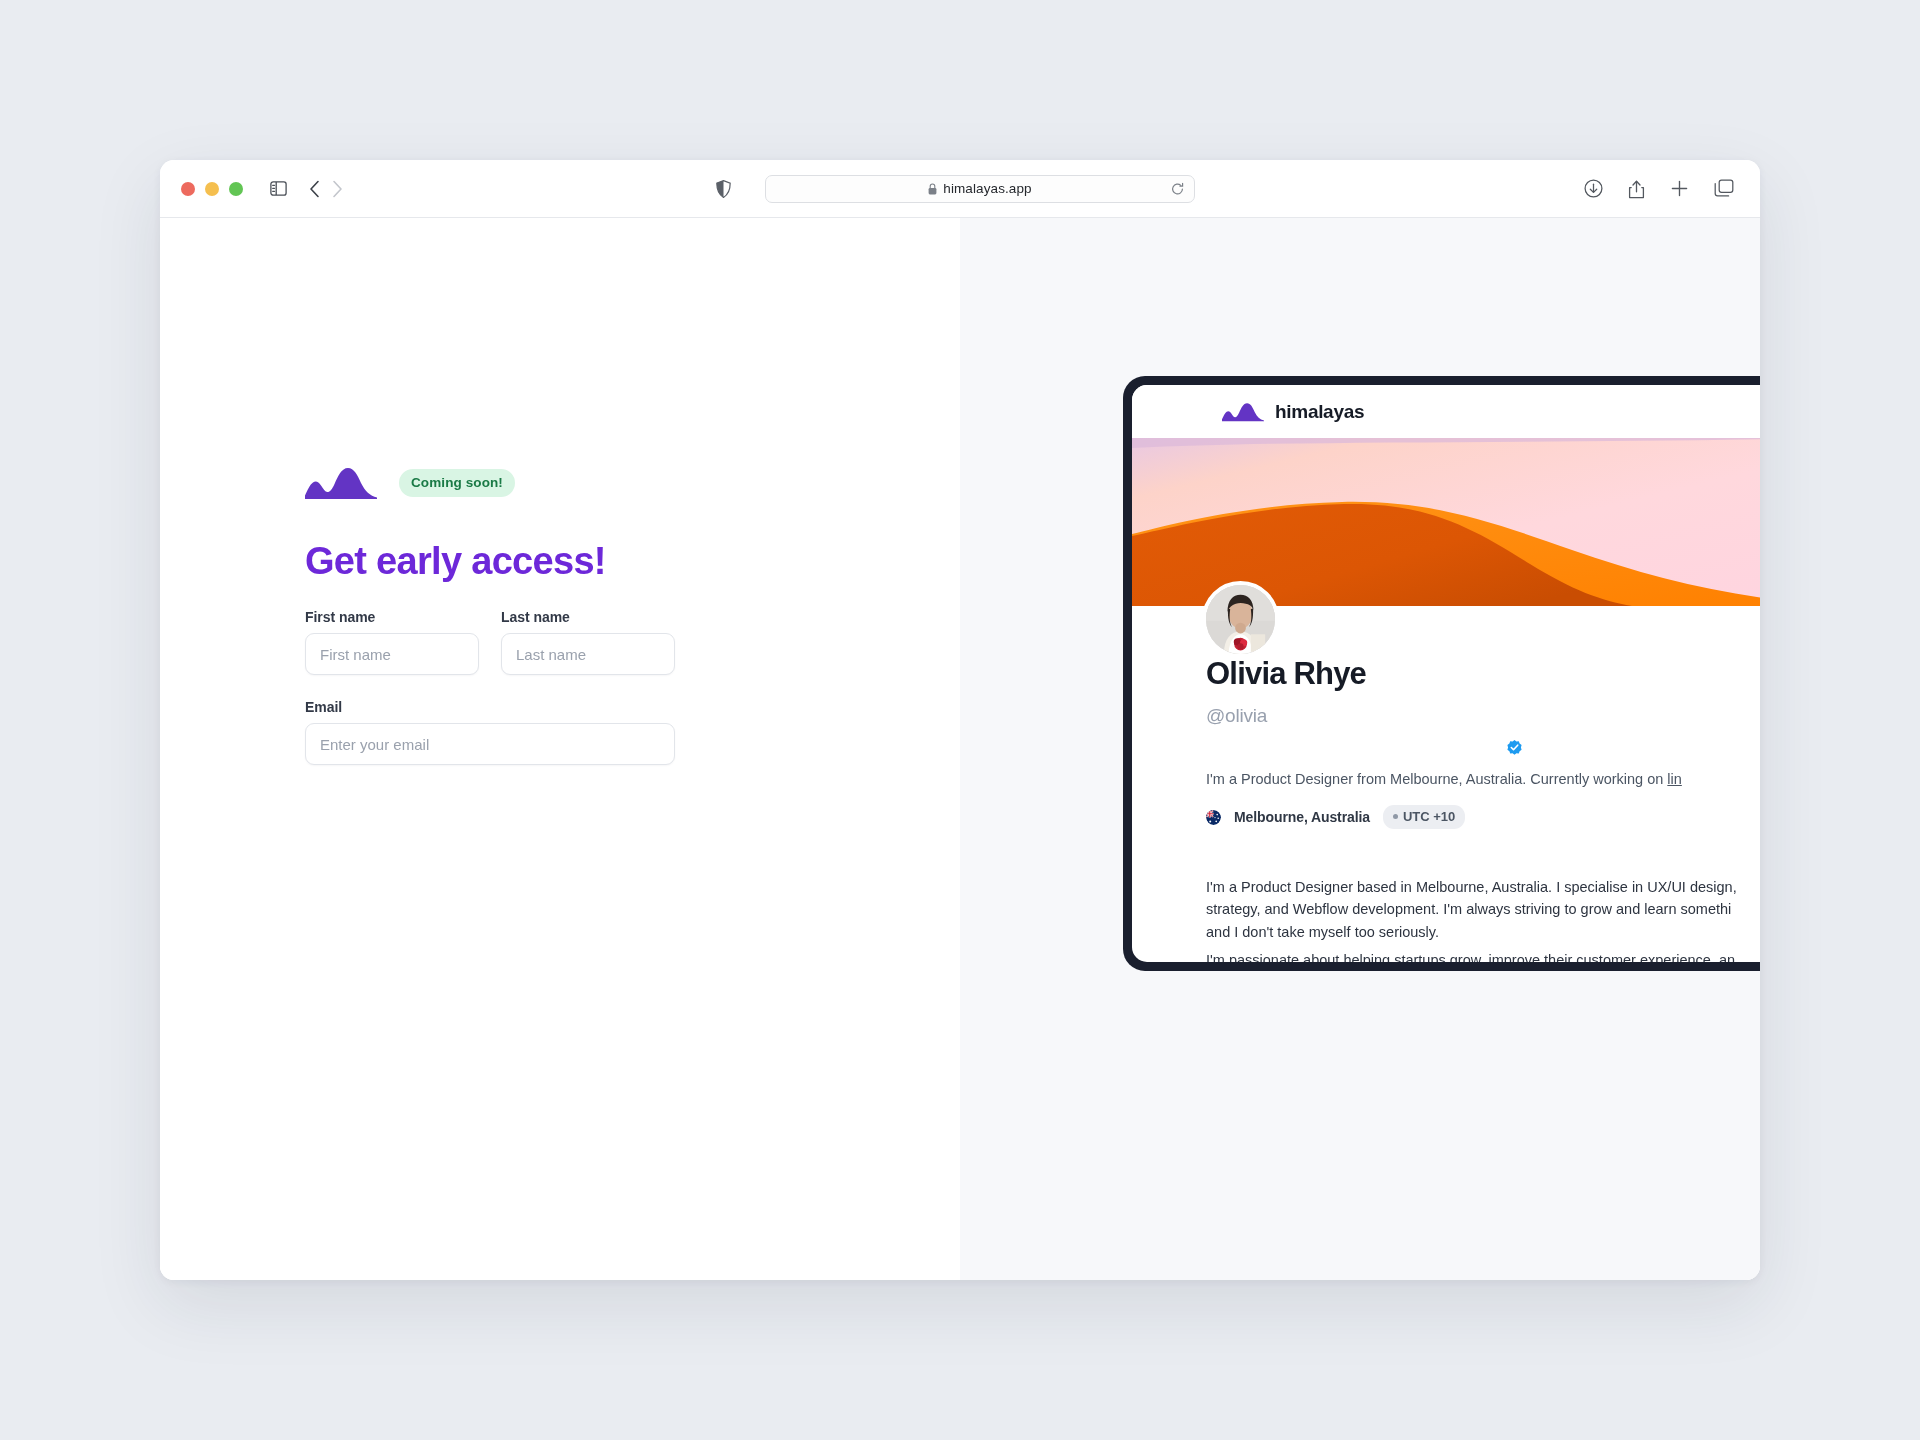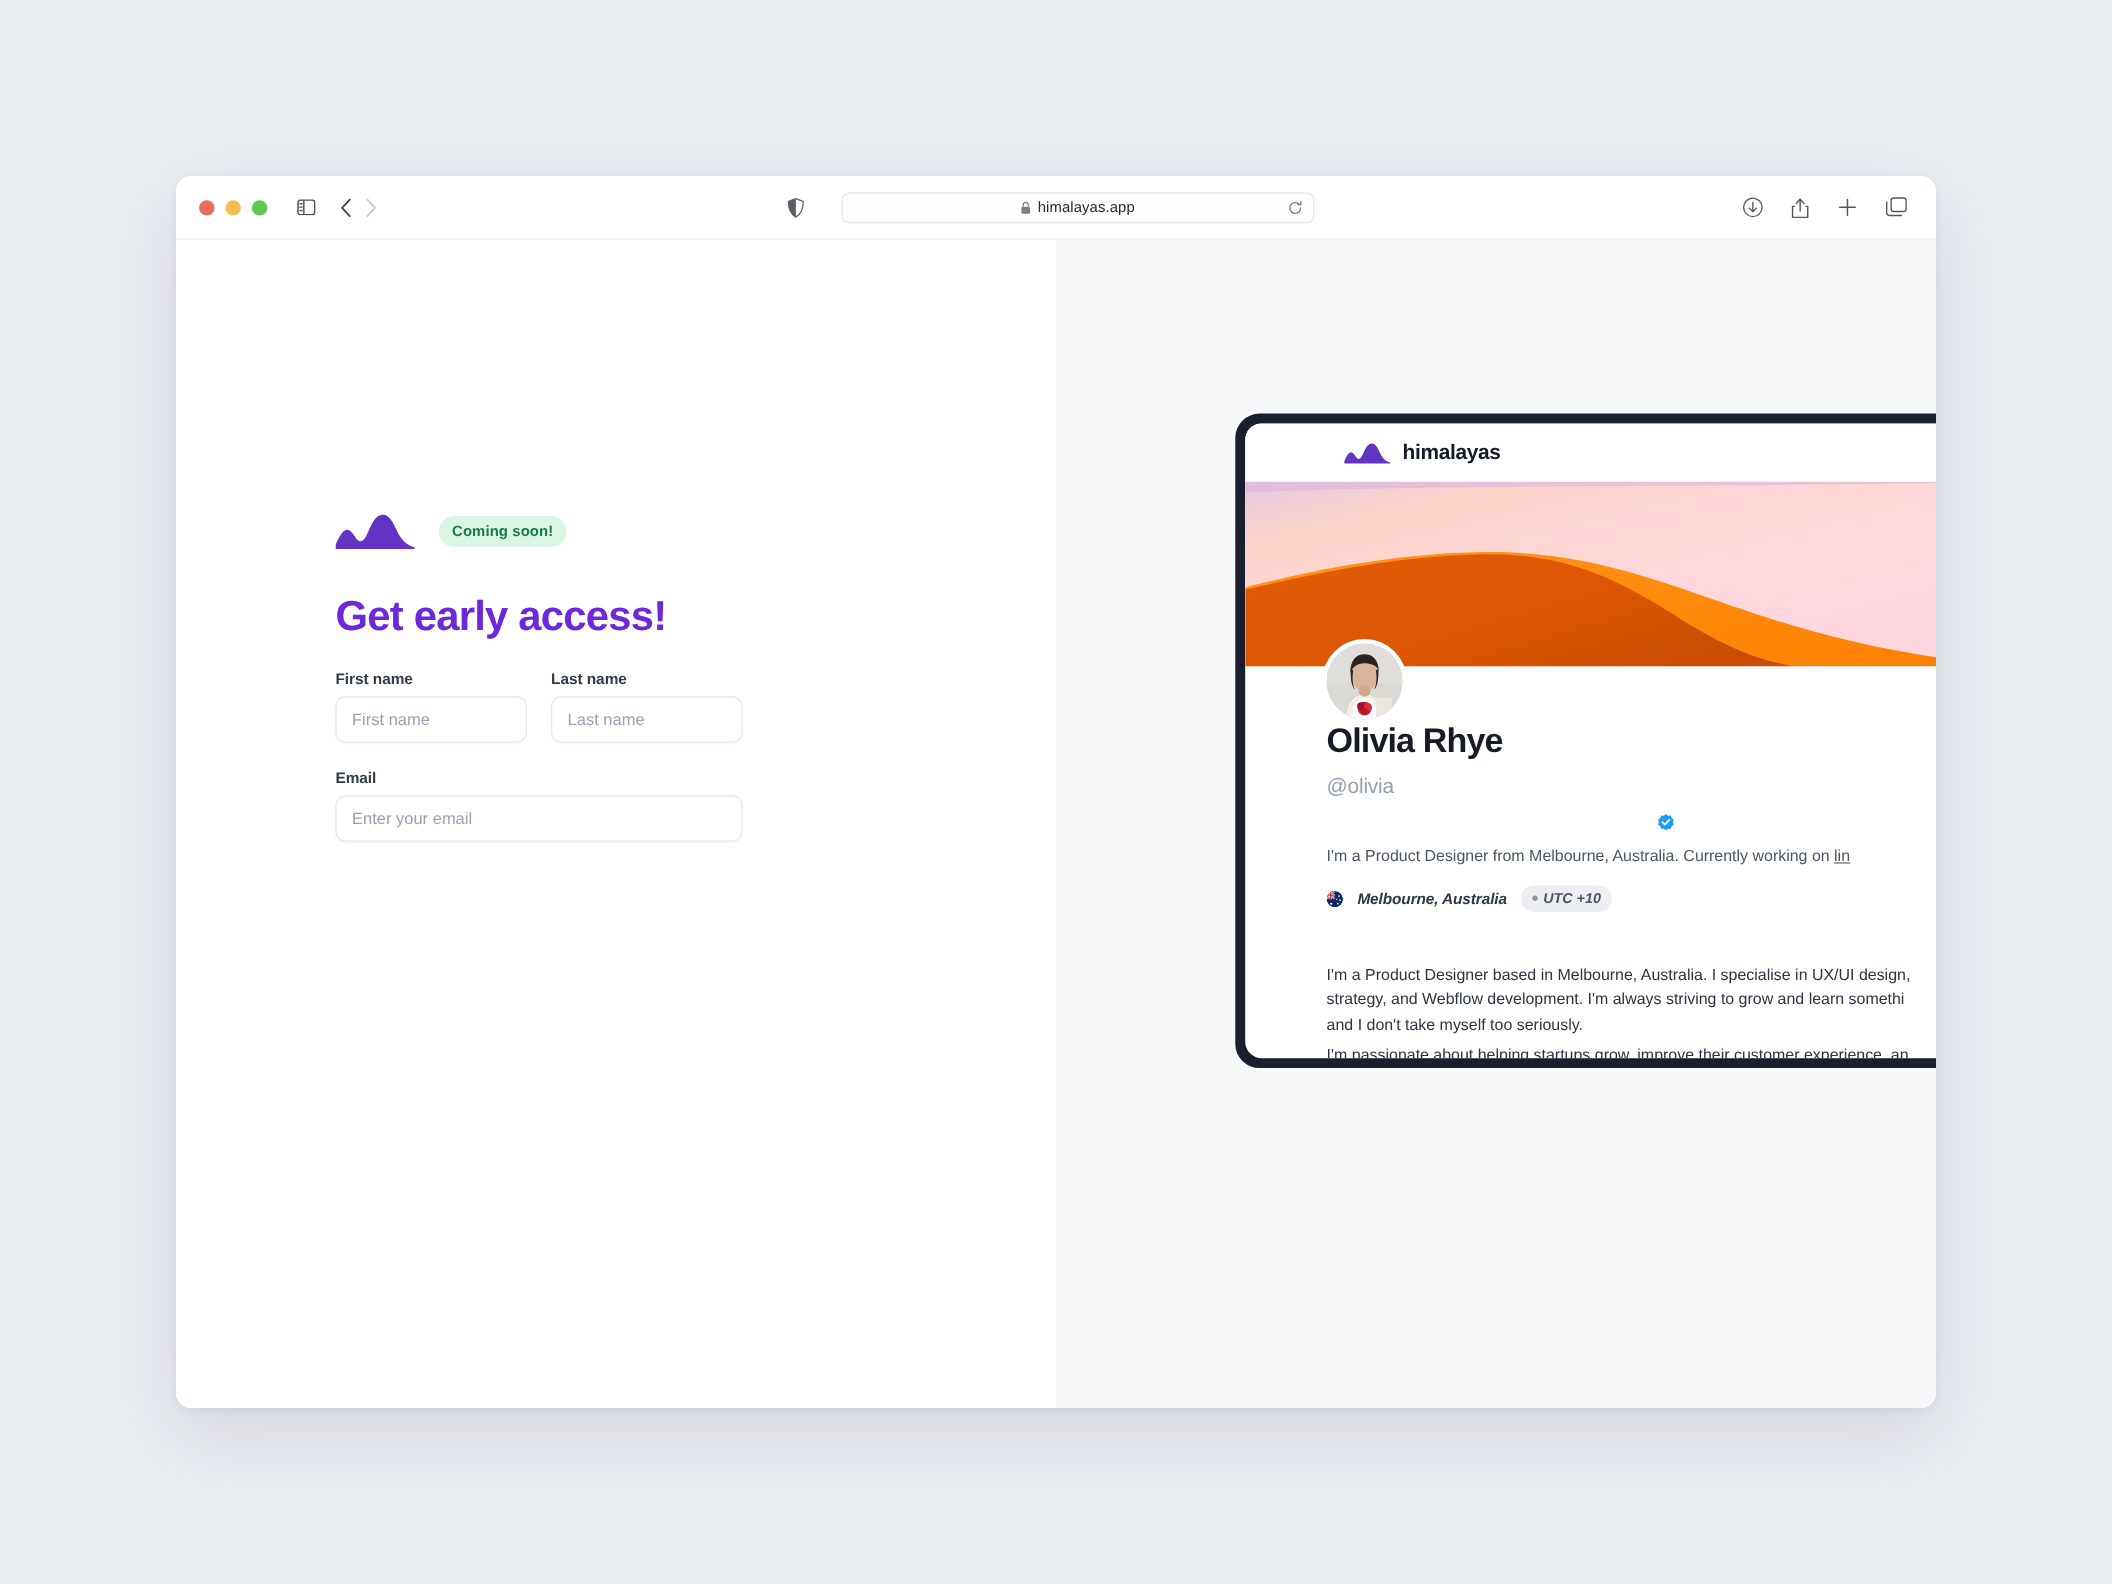--- a/index.html
+++ b/index.html
@@ -171,21 +171,21 @@
   #profile-handle{ font-size:19px; color:#98a0ae; font-weight:500; letter-spacing:-.2px; }
   #verified-badge{ align-self:center; display:flex; }
 
   #profile-tagline{
     margin-top:14px;
     font-size:14.5px; color:#4b5563; line-height:1.45;
     white-space:nowrap;
   }
   #tagline-link{ color:#4b5563; text-decoration:underline; }
 
-  #meta-row{ display:flex; align-items:center; gap:13px; margin-top:15px;font-style:italic; }
+  #meta-row{ display:flex; align-items:center; gap:13px; margin-top:15px; }
   #flag-icon{ width:15px; height:15px; border-radius:50%; overflow:hidden; display:block; }
   #location-text{ font-size:14px; font-weight:600; color:#2f3744; letter-spacing:-.1px; }
   #utc-pill{
     background:#eceef2; color:#4b5563;
     font-size:13px; font-weight:600;
     padding:4px 10px 5px; border-radius:11px;
     display:flex; align-items:center; gap:5px; white-space:nowrap;
   }
   #utc-dot{ width:5px; height:5px; border-radius:50%; background:#8f98a6; display:block; }
 

